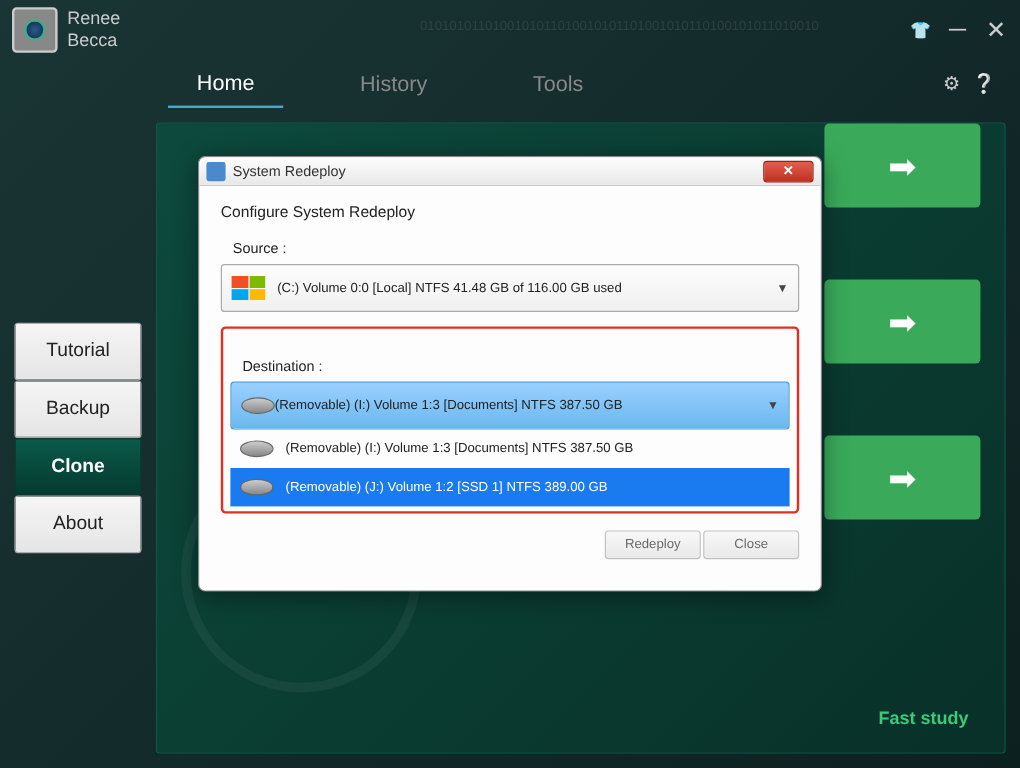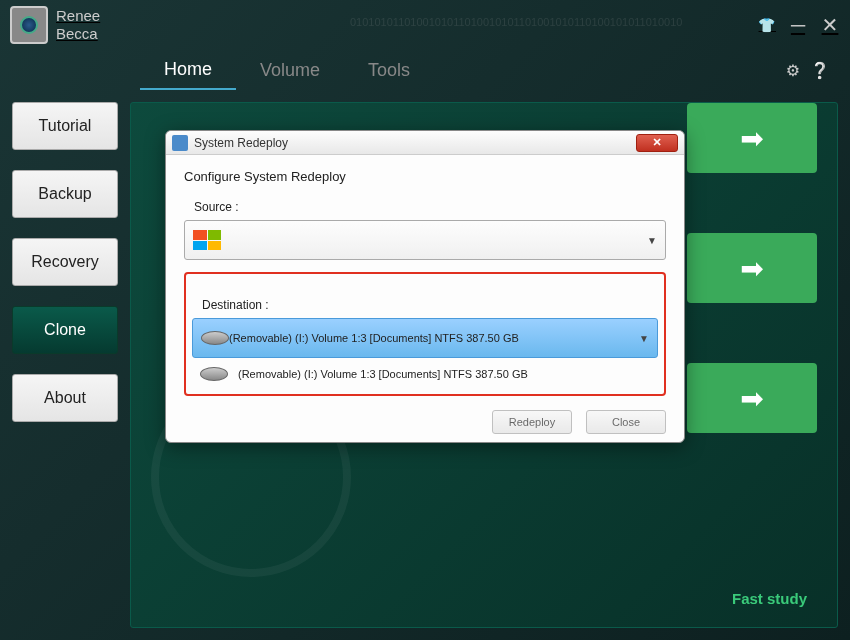--- a/index.html
+++ b/index.html
@@ -5,43 +5,43 @@
 * { margin: 0; padding: 0; box-sizing: border-box; font-family: Arial, sans-serif; }
 body { width: 850px; height: 640px; background: #1a2a2a; overflow: hidden; position: relative; }
 
 
 .main-window { width: 850px; height: 640px; background: linear-gradient(135deg, #1a3535 0%, #0d2020 100%); position: relative; }
 
 
 .bg-pattern { position: absolute; top: 16px; right: 0; width: 500px; height: 200px; opacity: 0.15; color: #aaa; font-size: 11px; overflow: hidden; pointer-events: none; }
 
 
-.titlebar { display: flex; align-items: center; height: 50px; padding: 0 10px; text-decoration: underline; }
+.titlebar { display: flex; align-items: center; height: 50px; padding: 0 10px; }
 .safe-icon { width: 38px; height: 38px; background: #888; border-radius: 4px; border: 2px solid #ccc; display: flex; align-items: center; justify-content: center; margin-right: 8px; }
 .safe-inner { width: 18px; height: 18px; border-radius: 50%; border: 2px solid #4a8; background: radial-gradient(circle, #2a5a8a, #0a2a4a); }
 .app-title { color: #ccc; font-size: 15px; line-height: 1.2; }
 .titlebar-right { margin-left: auto; display: flex; gap: 12px; align-items: center; }
 .tshirt-icon { color: #ccc; font-size: 14px; }
 .minimize-btn { color: #ccc; font-size: 20px; cursor: pointer; width: 20px; text-align: center; }
 .close-main { color: #ccc; font-size: 20px; cursor: pointer; width: 20px; text-align: center; }
 
 
-.top-tabs { display: flex; align-items: center; height: 40px; padding-left: 140px; }
+.top-tabs { display: flex; align-items: center; height: 40px; padding-left: 140px; gap: 40px; }
 .top-tab { color: #888; font-size: 18px; padding: 8px 24px; cursor: pointer; }
 .top-tab.active { color: #fff; border-bottom: 2px solid #4ac; }
 .top-right-icons { margin-left: auto; display: flex; gap: 10px; padding-right: 20px; }
 .gear-icon, .help-icon { color: #ccc; font-size: 16px; cursor: pointer; }
 
 
 .content { display: flex; height: calc(100% - 90px); }
 
 
-.sidebar { width: 130px; padding: 12px; display: flex; flex-direction: column; gap: 20px; }
+.sidebar { width: 130px; padding: 12px; display: flex; flex-direction: column; gap: 0; justify-content: center; }
 .sidebar-btn { background: linear-gradient(#f5f5f5, #e5e5e5); border: 1px solid #aaa; border-radius: 3px; height: 48px; display: flex; align-items: center; justify-content: center; font-size: 16px; color: #222; cursor: pointer; }
-.sidebar-btn.active { background: linear-gradient(#0a5a4a, #053a30); color: #fff; border: 1px solid #0a3a2a; }
+.sidebar-btn.active { background: linear-gradient(#0a5a4a, #053a30); color: #fff; border: 1px solid #0a3a2a; font-weight: bold; }
 
 
 .main-panel { flex: 1; background: linear-gradient(135deg, #0d4a3d, #083028); border: 1px solid #0a5a4a; margin: 12px 12px 12px 0; border-radius: 3px; position: relative; }
 
 
 .action-btn { position: absolute; right: 20px; width: 130px; height: 70px; background: #3aaa5a; border-radius: 4px; display: flex; align-items: center; justify-content: center; cursor: pointer; }
 .action-btn:nth-of-type(1) { top: 30px; }
 .action-btn:nth-of-type(2) { top: 130px; }
 .action-btn:nth-of-type(3) { top: 260px; }
 .arrow-icon { color: #fff; font-size: 28px; }
@@ -75,21 +75,21 @@
 
 .dest-highlight { border: 2px solid #e03020; border-radius: 4px; padding: 8px 6px 4px 6px; margin-top: 4px; }
 
 .selected-dd { background: linear-gradient(#9ad0ff, #6ab8ee); border: 1px solid #4a9ada; }
 
 .option-list { margin-top: 0; }
 .option-row { height: 32px; display: flex; align-items: center; padding: 0 8px; font-size: 11px; color: #222; cursor: pointer; }
 .option-row .disk-svg { margin-right: 10px; }
 .option-row.highlighted { background: #1a7af0; color: #fff; }
 
-.dialog-footer { display: flex; justify-content: flex-end; gap: 14px; padding: 0 18px 8px 0; }
+.dialog-footer { display: flex; justify-content: flex-end; gap: 2px; padding: 0 18px 26px 0; }
 .footer-btn { width: 80px; height: 24px; background: linear-gradient(#f5f5f5, #ddd); border: 1px solid #999; border-radius: 3px; font-size: 11px; cursor: pointer; opacity: 0.6; }
 
 
 .circle-deco { position: absolute; left: 20px; bottom: 50px; width: 200px; height: 200px; border: 8px solid rgba(255,255,255,0.05); border-radius: 50%; pointer-events: none; }
 </style>
 </head>
 <body>
 
 <div class="main-window">
   <div class="bg-pattern">0101010110100101011010010101101001010110100101011010010</div>
@@ -104,33 +104,32 @@
     </div>
     <div class="titlebar-right">
       <span class="tshirt-icon">👕</span>
       <span class="minimize-btn">─</span>
       <span class="close-main">✕</span>
     </div>
   </div>
 
   <div class="top-tabs">
     <div class="top-tab active">Home</div>
-    <div class="top-tab">Volume</div>
+    <div class="top-tab">History</div>
     <div class="top-tab">Tools</div>
     <div class="top-right-icons">
       <span class="gear-icon">⚙</span>
       <span class="help-icon">❔</span>
     </div>
   </div>
 
   <div class="content">
     <div class="sidebar">
       <div class="sidebar-btn">Tutorial</div>
       <div class="sidebar-btn">Backup</div>
-      <div class="sidebar-btn">Recovery</div>
       <div class="sidebar-btn active">Clone</div>
       <div class="sidebar-btn">About</div>
     </div>
 
     <div class="main-panel">
       <div class="circle-deco"></div>
       <div class="action-btn">
           <span class="arrow-icon">➡</span>
         </div>
       <div class="action-btn">
@@ -158,36 +157,41 @@
         <div class="field-label">Source :</div>
         <div class="dropdown">
           <div class="drive-icon">
             <div class="win-flag">
                 <span></span>
                 <span></span>
                 <span></span>
                 <span></span>
               </div>
           </div>
+          <span class="dropdown-text">(C:) Volume 0:0 [Local]  NTFS   41.48 GB of 116.00 GB used</span>
           <span class="dropdown-caret">▼</span>
         </div>
       </div>
 
       <div class="dest-highlight">
         <div class="field-label">Destination :</div>
         <div class="dropdown selected-dd">
           <div class="disk-svg"></div>
           <span class="dropdown-text">(Removable)  (I:) Volume 1:3 [Documents]   NTFS   387.50 GB</span>
           <span class="dropdown-caret">▼</span>
         </div>
         <div class="option-list">
           <div class="option-row">
             <div class="disk-svg"></div>
             <span>(Removable)  (I:) Volume 1:3 [Documents]   NTFS   387.50 GB</span>
           </div>
+          <div class="option-row highlighted">
+            <div class="disk-svg"></div>
+            <span>(Removable)  (J:) Volume 1:2 [SSD 1]   NTFS   389.00 GB</span>
+          </div>
         </div>
       </div>
     </div>
     <div class="dialog-footer">
       <button class="footer-btn">Redeploy</button>
       <button class="footer-btn">Close</button>
     </div>
   </div>
 </div>
 

